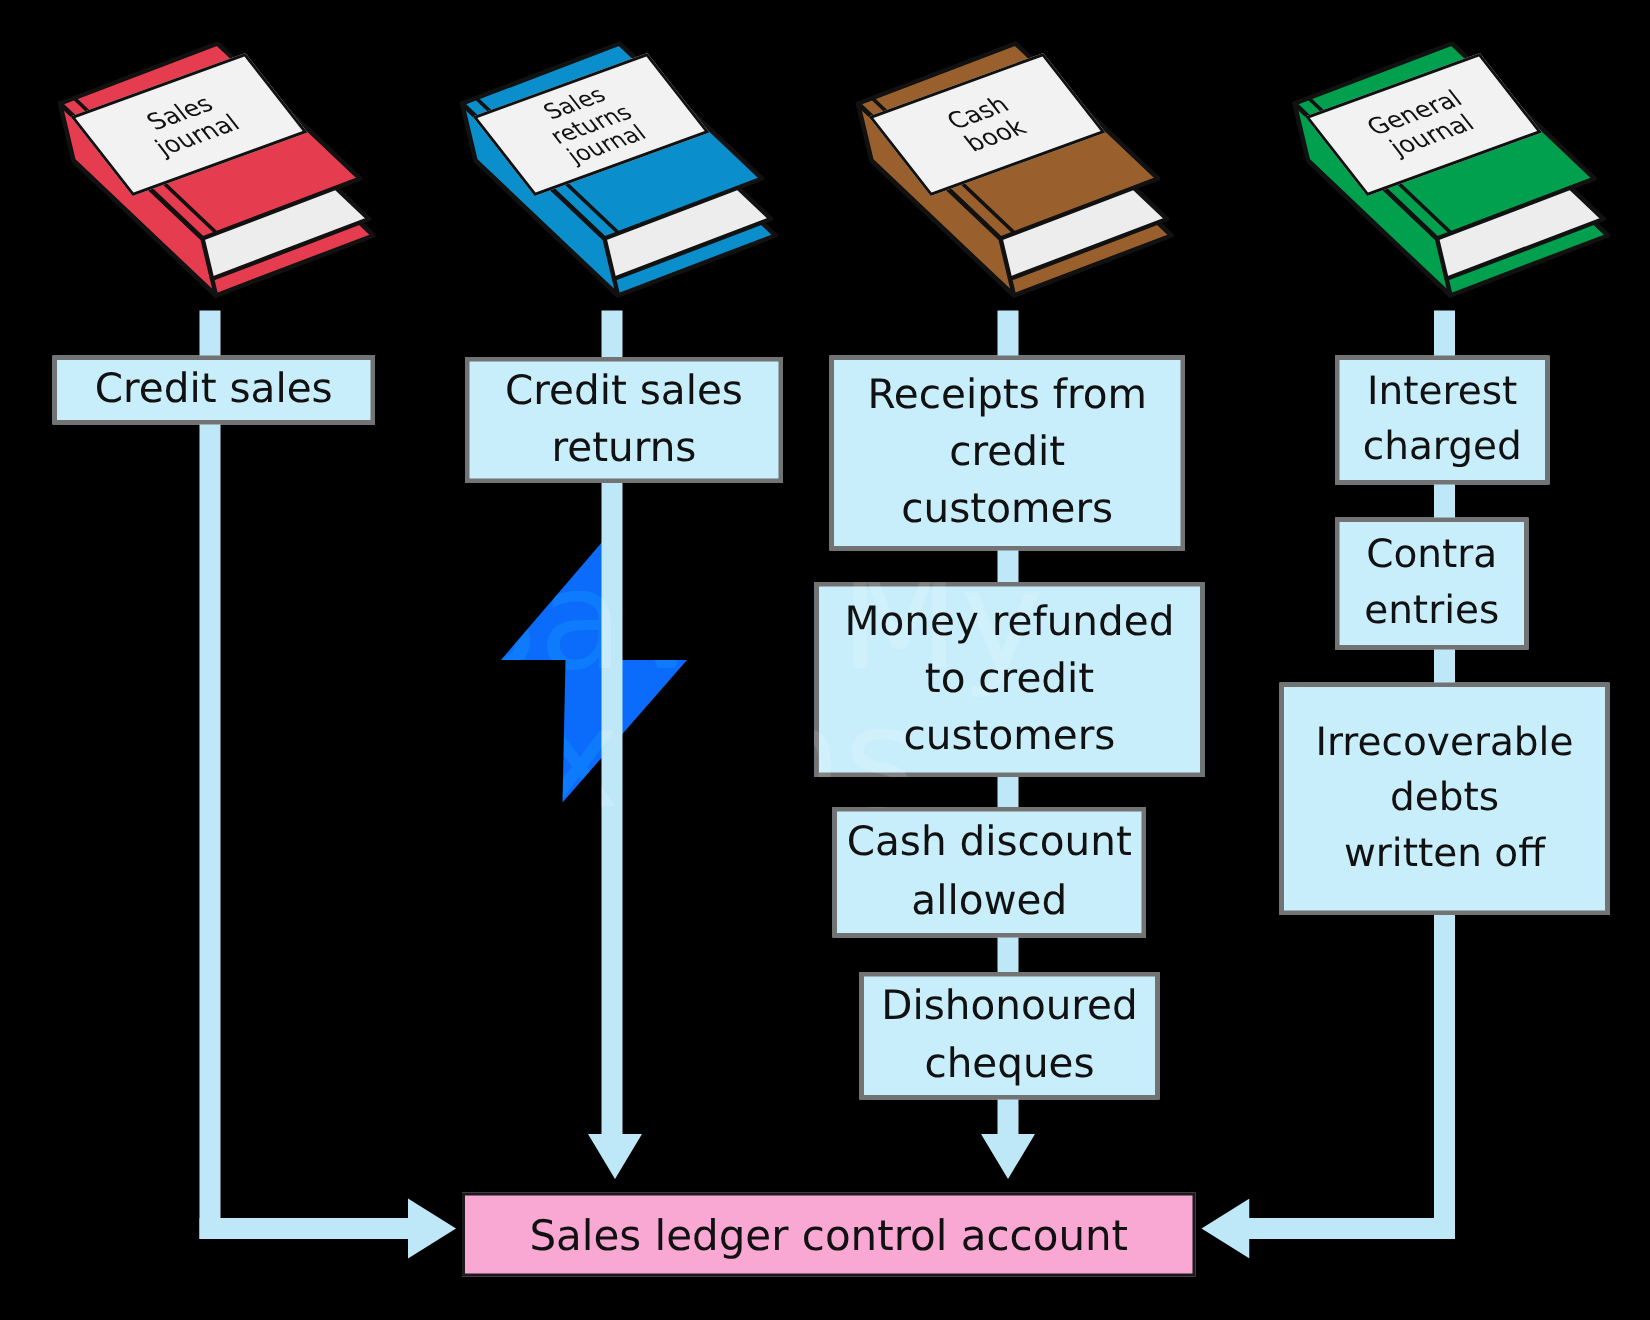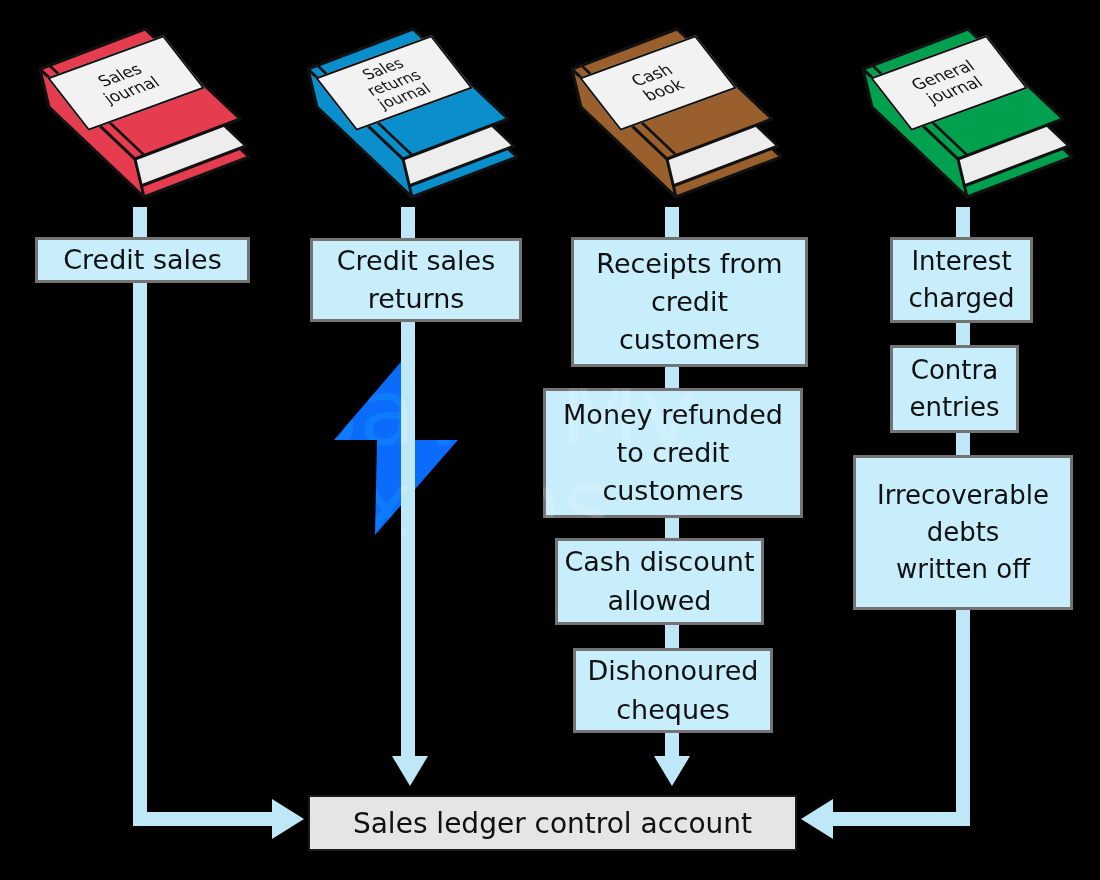--- a/index.html
+++ b/index.html
@@ -10,21 +10,21 @@
   .vline,.hbar{position:absolute;background:#BEE8F7;z-index:2;}
   .arrow{position:absolute;z-index:2;}
 
   
   .entry{position:absolute;box-sizing:border-box;background:#C9EEFB;border:3px solid #737373;
          display:flex;flex-direction:column;justify-content:center;text-align:center;
          white-space:pre-line;color:#111;font-size:27px;line-height:1.42;z-index:3;}
   .entry.small{font-size:26px;}
 
   
-  .target{position:absolute;box-sizing:border-box;background:#e5e5e5;border:2px solid #1a1a1a;
+  .target{position:absolute;box-sizing:border-box;background:#f9a8d4;border:2px solid #1a1a1a;
           display:flex;flex-direction:column;justify-content:center;text-align:center;
           color:#111;font-size:28px;z-index:3;}
 
   
   .book{position:absolute;width:224px;height:200px;z-index:2;}
   .book svg{position:absolute;left:0;top:0;width:100%;height:100%;overflow:visible;}
   .book-label{position:absolute;left:36px;top:46px;width:124px;height:64px;box-sizing:border-box;
               background:#F2F2F2;border:2px solid #111;transform:rotate(-20deg) skewX(18deg);
               display:flex;flex-direction:column;justify-content:center;text-align:center;
               white-space:pre-line;color:#111;font-size:16px;line-height:1.12;z-index:3;}
@@ -121,21 +121,21 @@
       </g>
     </svg>
     <div class="book-label">General
 journal</div>
   </div>
 
   <div class="entry" style="left:35px;top:237px;width:215px;height:46px;">Credit sales</div>
   <div class="entry" style="left:310px;top:238px;width:212px;height:84px;">Credit sales
 returns</div>
 
-  <div class="entry" style="left:571px;top:237px;width:237px;height:130px;">Receipts from
+  <div class="entry" style="left:553px;top:237px;width:237px;height:130px;">Receipts from
 credit
 customers</div>
   <div class="entry" style="left:543px;top:388px;width:260px;height:130px;">Money refunded
 to credit
 customers</div>
   <div class="entry" style="left:555px;top:538px;width:209px;height:87px;">Cash discount
 allowed</div>
   <div class="entry" style="left:573px;top:648px;width:200px;height:85px;">Dishonoured
 cheques</div>
 

